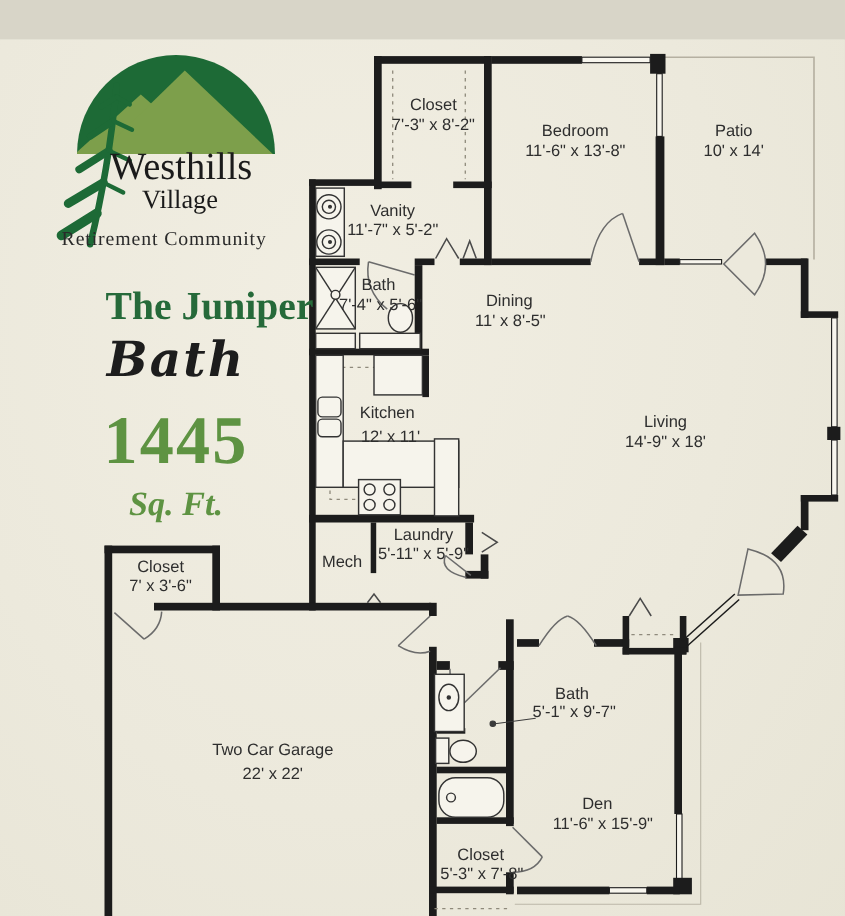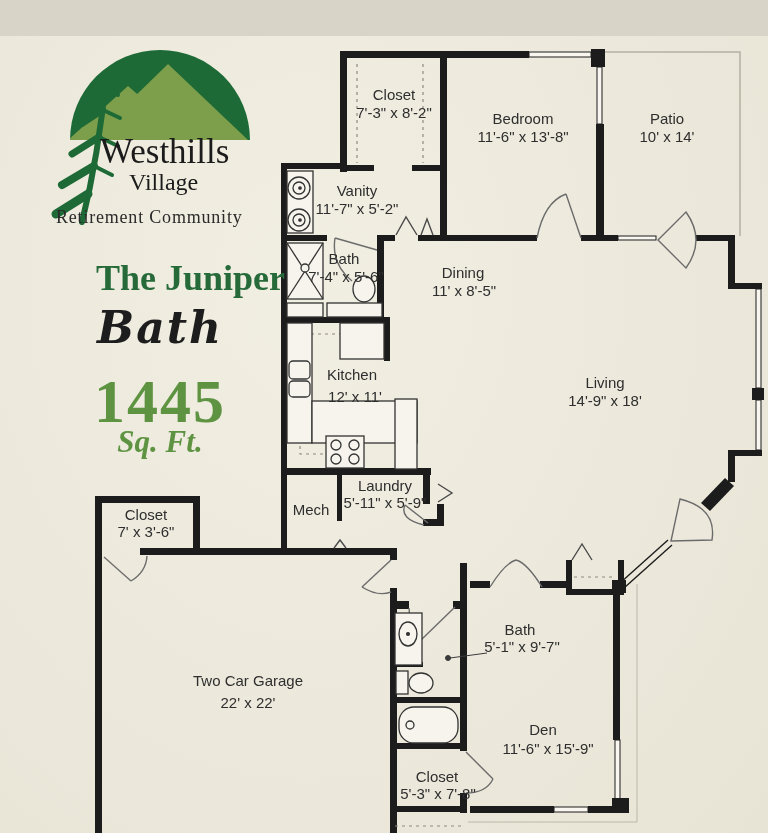--- a/index.html
+++ b/index.html
@@ -12,21 +12,21 @@
   }
   .plan-svg{position:absolute;left:0;top:0;}
   .brand{position:absolute;left:0;top:0;width:300px;height:460px;}
   .brand .t{position:absolute;white-space:nowrap;}
   .westhills{left:100px;top:96px;font-family:"Liberation Serif",serif;font-size:35px;color:#1b1b1b;}
   .village{left:129px;top:133px;font-family:"Liberation Serif",serif;font-size:24px;color:#1b1b1b;}
   .retirement{left:56px;top:171px;font-family:Liberation Serif, serif;font-size:18px;letter-spacing:.8px;color:#2a2a2a;}
   .juniper{left:35px;top:221px;width:250px;text-align:right;font-family:"Liberation Serif",serif;font-weight:bold;font-size:36px;color:#266a3a;}
   .villa{left:35px;top:266px;width:250px;text-align:center;font-family:"DejaVu Serif",serif;font-style:italic;font-weight:bold;font-size:44px;color:#1d1d1d;letter-spacing:2px;}
   .sqftnum{left:35px;top:330px;width:250px;text-align:center;font-family:"Liberation Serif",serif;font-weight:bold;font-size:62px;color:#5e9342;letter-spacing:2px;}
-  .sqftlbl{left:35px;top:388px;width:250px;text-align:center;font-family:"Liberation Serif",serif;font-style:italic;font-weight:bold;font-size:31px;color:#5e9342;}
+  .sqftlbl{left:35px;top:404px;width:250px;text-align:center;font-family:"Liberation Serif",serif;font-style:italic;font-weight:bold;font-size:31px;color:#5e9342;}
   text.rm{font-family:"Liberation Sans",sans-serif;font-size:15px;fill:#2e2e2e;text-anchor:middle;}
 </style>
 </head>
 <body>
 
 <div class="page">
 
   <svg class="plan-svg" width="768" height="833" viewBox="0 0 768 833">
 
     <g stroke="#b5b0a1" stroke-width="1.5" fill="none">

